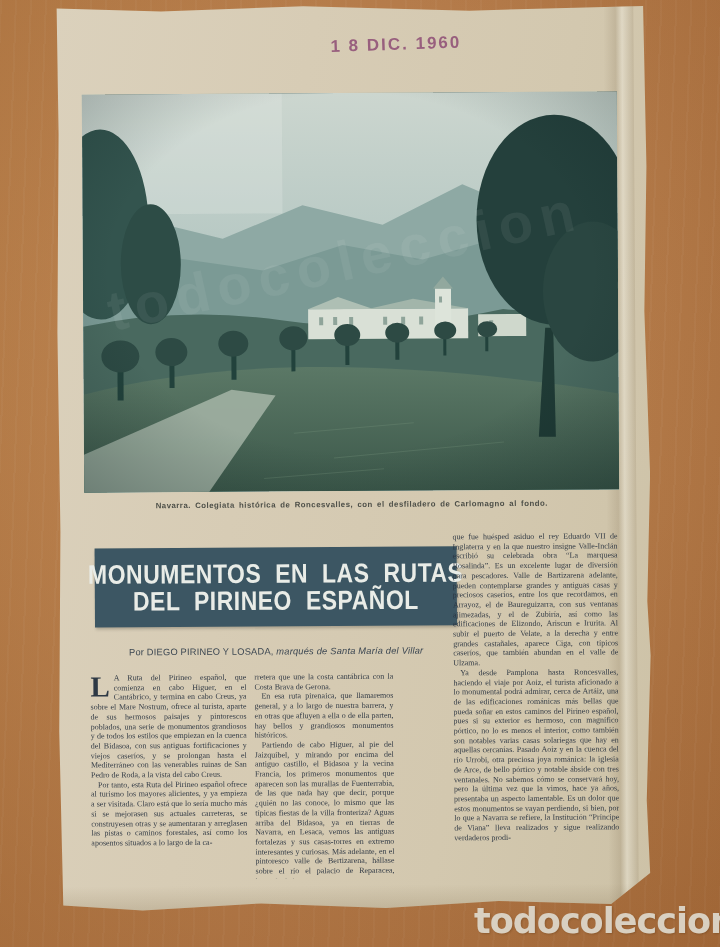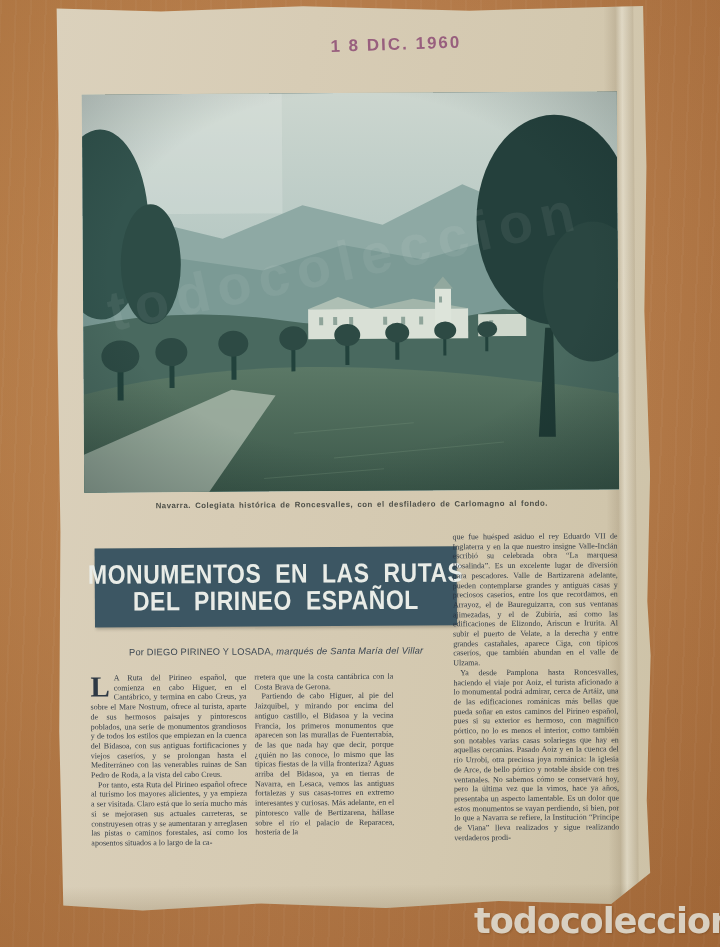--- a/index.html
+++ b/index.html
@@ -161,20 +161,21 @@
       <span class="suffix">marqués de Santa María del Villar</span>
     </div>
 
     <div class="bodycol col1">
       <p class="lead"><span class="dropcap">L</span><span>A Ruta del Pirineo español, que comienza en cabo Higuer, en el Cantábrico, y termina en cabo Creus, ya sobre el Mare Nostrum, ofrece al turista, aparte de sus hermosos paisajes y pintorescos poblados, una serie de monumentos grandiosos y de todos los estilos que empiezan en la cuenca del Bidasoa, con sus antiguas fortificaciones y viejos caseríos, y se prolongan hasta el Mediterráneo con las venerables ruinas de San Pedro de Roda, a la vista del cabo Creus.</span></p>
       <p>Por tanto, esta Ruta del Pirineo español ofrece al turismo los mayores alicientes, y ya empieza a ser visitada. Claro está que lo sería mucho más si se mejorasen sus actuales carreteras, se construyesen otras y se aumentaran y arreglasen las pistas o caminos forestales, así como los aposentos situados a lo largo de la ca-</p>
     </div>
 
     <div class="bodycol col2">
       <p class="cont">rretera que une la costa cantábrica con la Costa Brava de Gerona.</p>
+      <p>En esa ruta pirenaica, que llamaremos general, y a lo largo de nuestra barrera, y en otras que afluyen a ella o de ella parten, hay bellos y grandiosos monumentos históricos.</p>
       <p>Partiendo de cabo Higuer, al pie del Jaizquibel, y mirando por encima del antiguo castillo, el Bidasoa y la vecina Francia, los primeros monumentos que aparecen son las murallas de Fuenterrabía, de las que nada hay que decir, porque ¿quién no las conoce, lo mismo que las típicas fiestas de la villa fronteriza? Aguas arriba del Bidasoa, ya en tierras de Navarra, en Lesaca, vemos las antiguas fortalezas y sus casas-torres en extremo interesantes y curiosas. Más adelante, en el pintoresco valle de Bertizarena, hállase sobre el río el palacio de Reparacea, hostería de la</p>
     </div>
 
     <div class="bodycol col3">
       <p class="cont">que fue huésped asiduo el rey Eduardo VII de Inglaterra y en la que nuestro insigne Valle-Inclán escribió su celebrada obra “La marquesa Rosalinda”. Es un excelente lugar de diversión para pescadores. Valle de Bartizarena adelante, pueden contemplarse grandes y antiguas casas y preciosos caseríos, entre los que recordamos, en Arrayoz, el de Baureguizarra, con sus ventanas ajimezadas, y el de Zubiría, así como las edificaciones de Elizondo, Ariscun e Irurita. Al subir el puerto de Velate, a la derecha y entre grandes castañales, aparece Ciga, con típicos caseríos, que también abundan en el valle de Ulzama.</p>
       <p>Ya desde Pamplona hasta Roncesvalles, haciendo el viaje por Aoiz, el turista aficionado a lo monumental podrá admirar, cerca de Artáiz, una de las edificaciones románicas más bellas que pueda soñar en estos caminos del Pirineo español, pues si su exterior es hermoso, con magnífico pórtico, no lo es menos el interior, como también son notables varias casas solariegas que hay en aquellas cercanías. Pasado Aoiz y en la cuenca del río Urrobi, otra preciosa joya románica: la iglesia de Arce, de bello pórtico y notable ábside con tres ventanales. No sabemos cómo se conservará hoy, pero la última vez que la vimos, hace ya años, presentaba un aspecto lamentable. Es un dolor que estos monumentos se vayan perdiendo, si bien, por lo que a Navarra se refiere, la Institución “Príncipe de Viana” lleva realizados y sigue realizando verdaderos prodi-</p>
     </div>
 
   </div>
 

